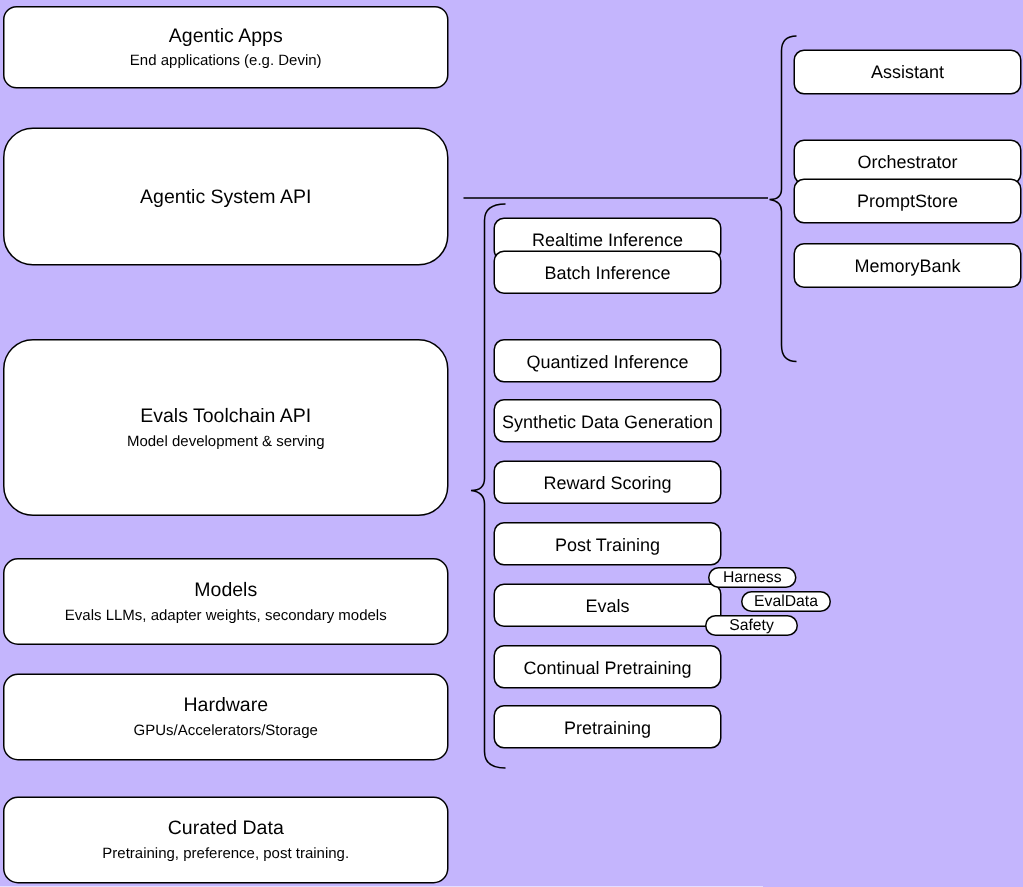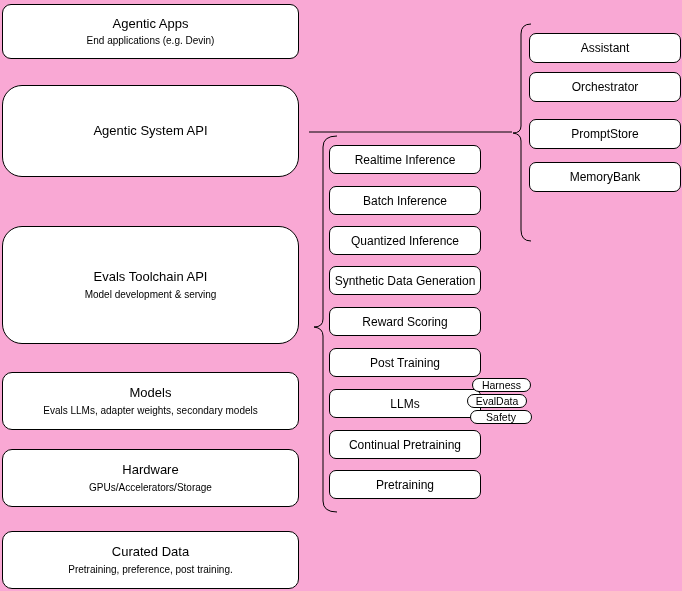--- a/index.html
+++ b/index.html
@@ -1,20 +1,20 @@
 <!DOCTYPE html>
 <html><head>
 <meta charset="utf-8">
 <style>
   html, body { margin: 0; padding: 0; background: #ffffff; }
   #stage {
     position: relative;
     width: 682px;
     height: 591px;
-    background: #f9a8d4;
+    background: #c4b5fd;
     font-family: "Liberation Sans", sans-serif;
     color: #000000;
     overflow: hidden;
   }
   #wires { position: absolute; left: 0; top: 0; width: 682px; height: 591px; }
 
   
   .lbox {
     position: absolute;
     left: 2px;
@@ -48,59 +48,59 @@
     box-sizing: border-box;
     background: #ffffff;
     border: 1px solid #000000;
     border-radius: 7px;
     display: flex;
     align-items: center;
     justify-content: center;
     font-size: 12px;
     text-align: center;
   }
-  .m0 { top: 145px; } .m1 { top: 186px; } .m2 { top: 226px; }
+  .m0 { top: 145px; } .m1 { top: 167px; } .m2 { top: 226px; }
   .m3 { top: 266px; } .m4 { top: 307px; } .m5 { top: 348px; }
   .m6 { top: 389px; } .m7 { top: 430px; } .m8 { top: 470px; }
 
   
   .pill {
     position: absolute;
     box-sizing: border-box;
     background: #ffffff;
     border: 1px solid #000000;
     border-radius: 8px;
     display: flex;
     align-items: center;
     justify-content: center;
     font-size: 10.5px;
     height: 14px;
     z-index: 3;
   }
   #tag-harness  { left: 472px; top: 378px; width: 59px; }
-  #tag-evaldata { left: 467px; top: 394px; width: 60px; }
+  #tag-evaldata { left: 494px; top: 394px; width: 60px; }
   #tag-safety   { left: 470px; top: 410px; width: 62px; }
 
   
   .rbox {
     position: absolute;
     left: 529px;
     width: 152px;
     height: 30px;
     box-sizing: border-box;
     background: #ffffff;
     border: 1px solid #000000;
     border-radius: 7px;
     display: flex;
     align-items: center;
     justify-content: center;
     font-size: 12px;
     text-align: center;
   }
-  .r0 { top: 33px; } .r1 { top: 72px; } .r2 { top: 119px; }
+  .r0 { top: 33px; } .r1 { top: 93px; } .r2 { top: 119px; }
   .r3 { top: 162px; } .r4 { top: 205px; }
 </style>
 </head>
 <body>
 
 <div id="stage">
 
   <svg id="wires" viewBox="0 0 682 591" xmlns="http://www.w3.org/2000/svg">
     <path d="M 309 132 L 512 132" fill="none" stroke="#000000" stroke-width="1"></path>
     <path d="M 531 24 Q 521 24 521 34 L 521 126 Q 521 133 513 133 Q 521 134 521 141 L 521 230 Q 521 241 531 241" fill="none" stroke="#000000" stroke-width="1"></path>
@@ -130,21 +130,21 @@
     <div class="btitle">Curated Data</div>
     <div class="bsub">Pretraining, preference, post training.</div>
   </div>
 
   <div class="mbox m0">Realtime Inference</div>
   <div class="mbox m1">Batch Inference</div>
   <div class="mbox m2">Quantized Inference</div>
   <div class="mbox m3">Synthetic Data Generation</div>
   <div class="mbox m4">Reward Scoring</div>
   <div class="mbox m5">Post Training</div>
-  <div class="mbox m6">LLMs</div>
+  <div class="mbox m6">Evals</div>
   <div class="mbox m7">Continual Pretraining</div>
   <div class="mbox m8">Pretraining</div>
 
   <div class="pill" id="tag-harness">Harness</div>
   <div class="pill" id="tag-evaldata">EvalData</div>
   <div class="pill" id="tag-safety">Safety</div>
 
   <div class="rbox r0">Assistant</div>
   <div class="rbox r1">Orchestrator</div>
   <div class="rbox r2">PromptStore</div>

